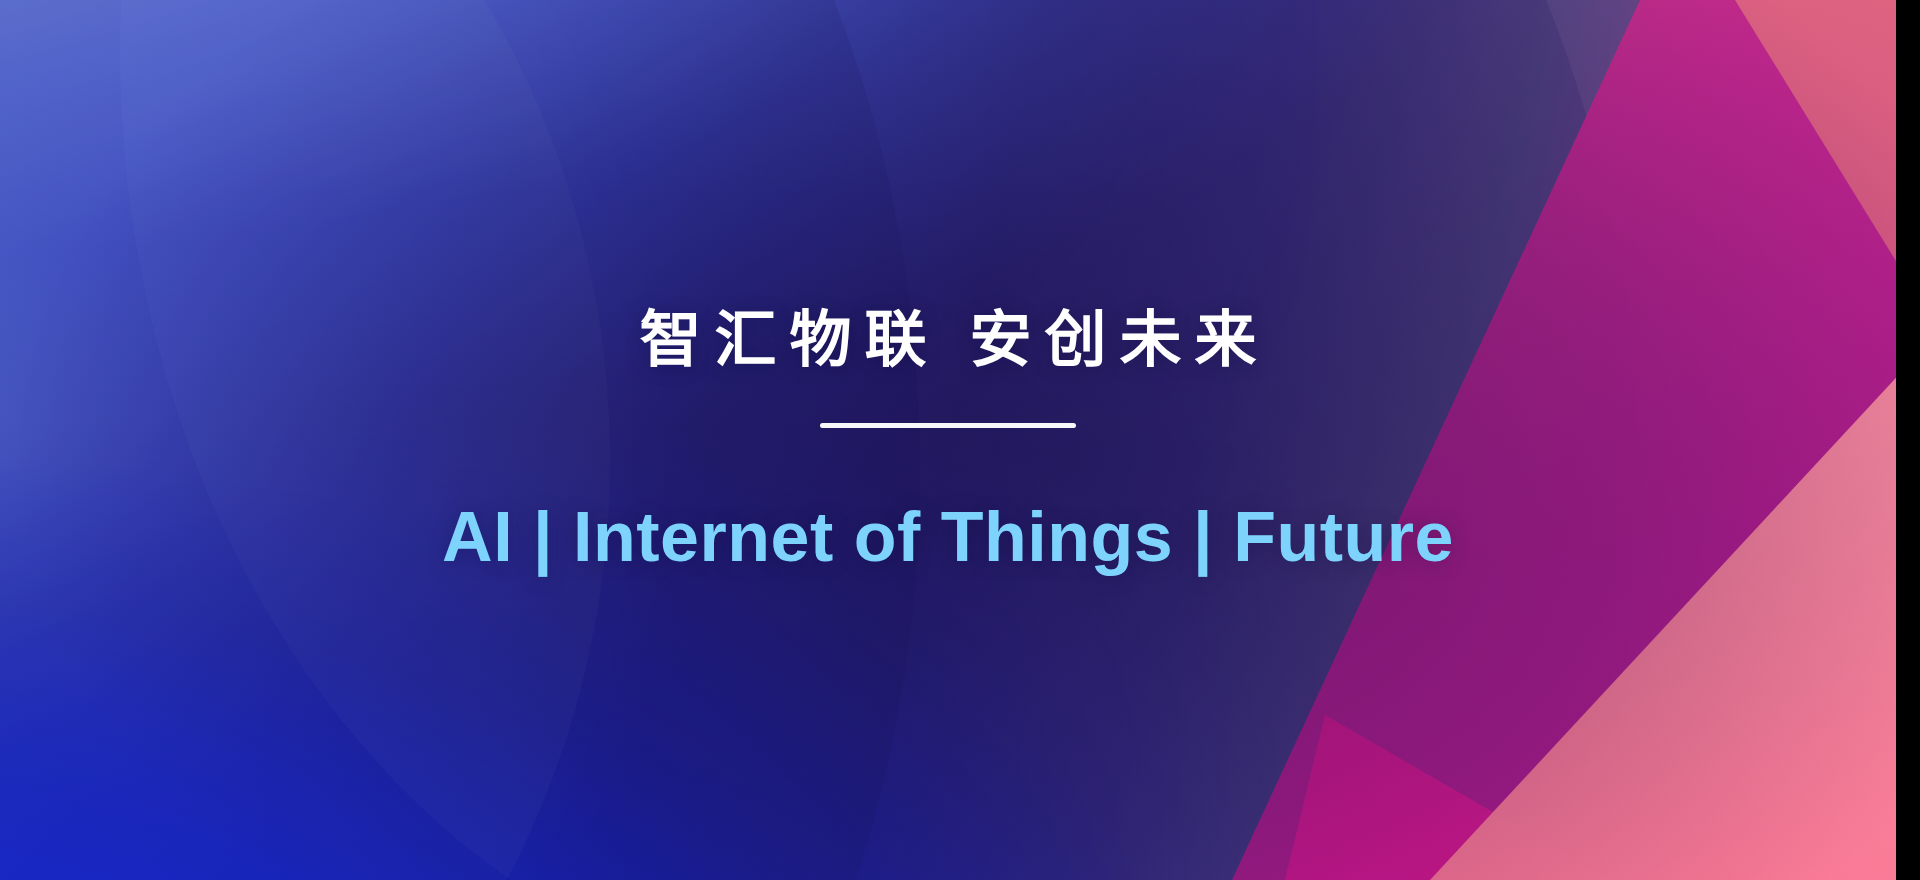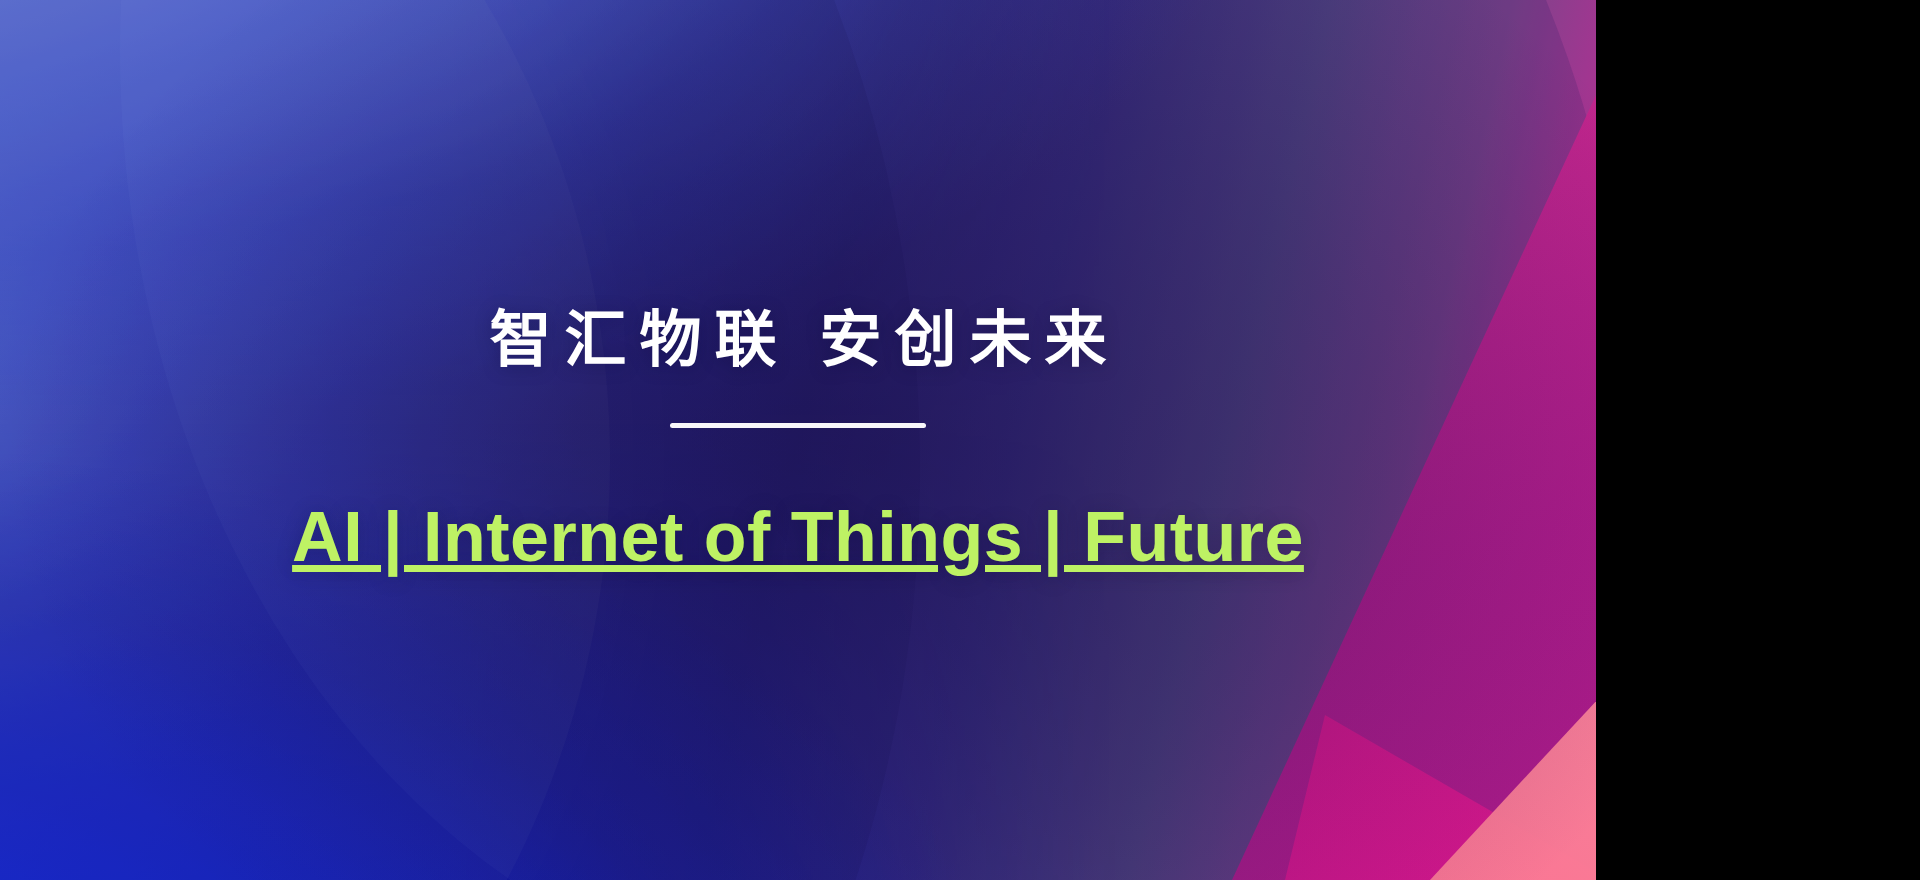--- a/index.html
+++ b/index.html
@@ -4,21 +4,21 @@
 <title>Hero Banner</title>
 <style>
   html, body {
     margin: 0;
     padding: 0;
     background: #000;
   }
 
   #stage {
     position: relative;
-    width: 1596px;
+    width: 1896px;
     height: 880px;
     overflow: hidden;
     font-family: "Liberation Sans", "DejaVu Sans", sans-serif;
     
     background: #2a1e6e;
   }
 
   
   .layer {
     position: absolute;
@@ -187,29 +187,28 @@
   #divider {
     width: 256px;
     height: 5px;
     border-radius: 3px;
     background: #ffffff;
     margin: 0 0 74px 0;
     opacity: 0.97;
   }
 
   #headline-en {
-    color: #bef264;
+    color: #7dd3fc;
     font-size: 70px;
     font-weight: 700;
     line-height: 1;
     letter-spacing: 0.5px;
     white-space: pre;
     margin: 0;
     text-shadow: 0 2px 20px rgba(12,8,48,0.26);
-    text-decoration: underline;
   }
 </style>
 </head>
 <body>
 
 <div id="stage">
 
   <div class="layer" id="bg-base"></div>
   <div class="layer" id="bg-vert"></div>
   <div class="layer" id="bg-glow-tl"></div>

